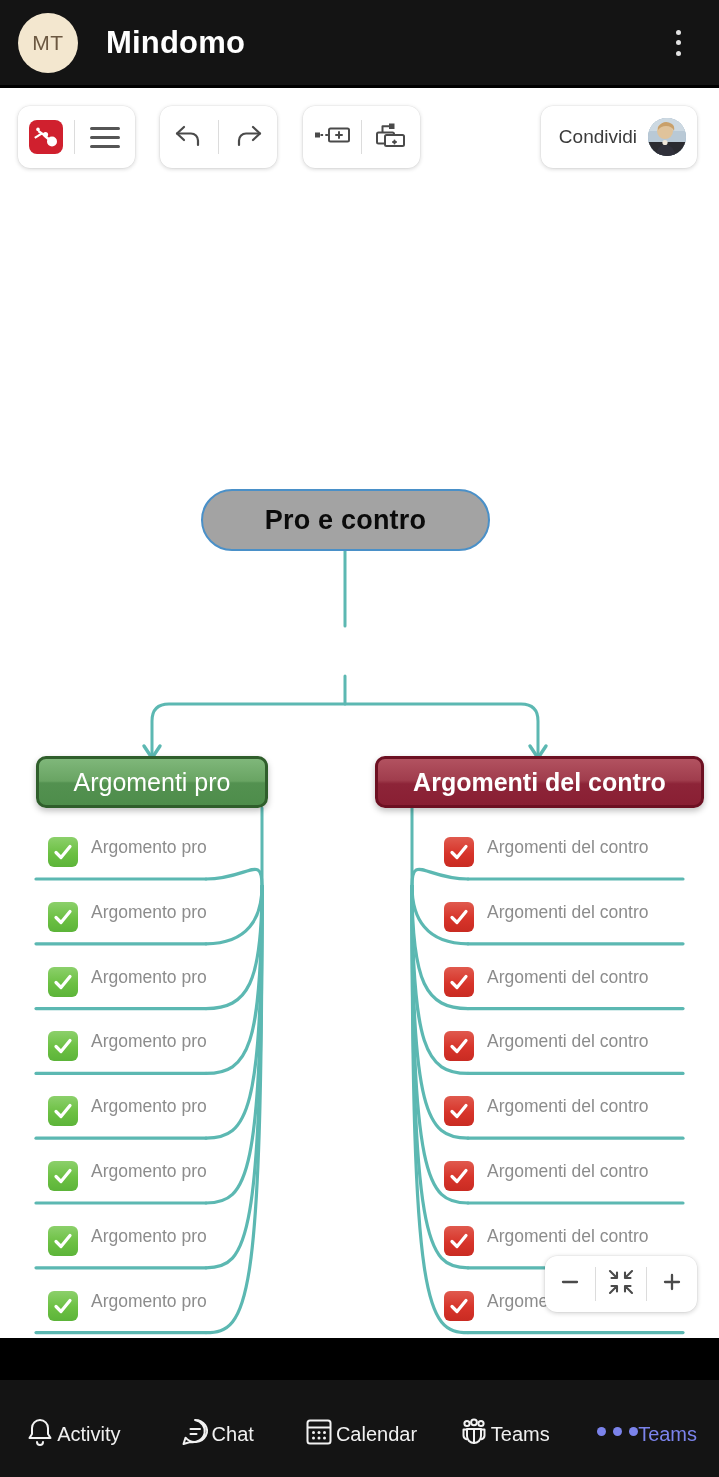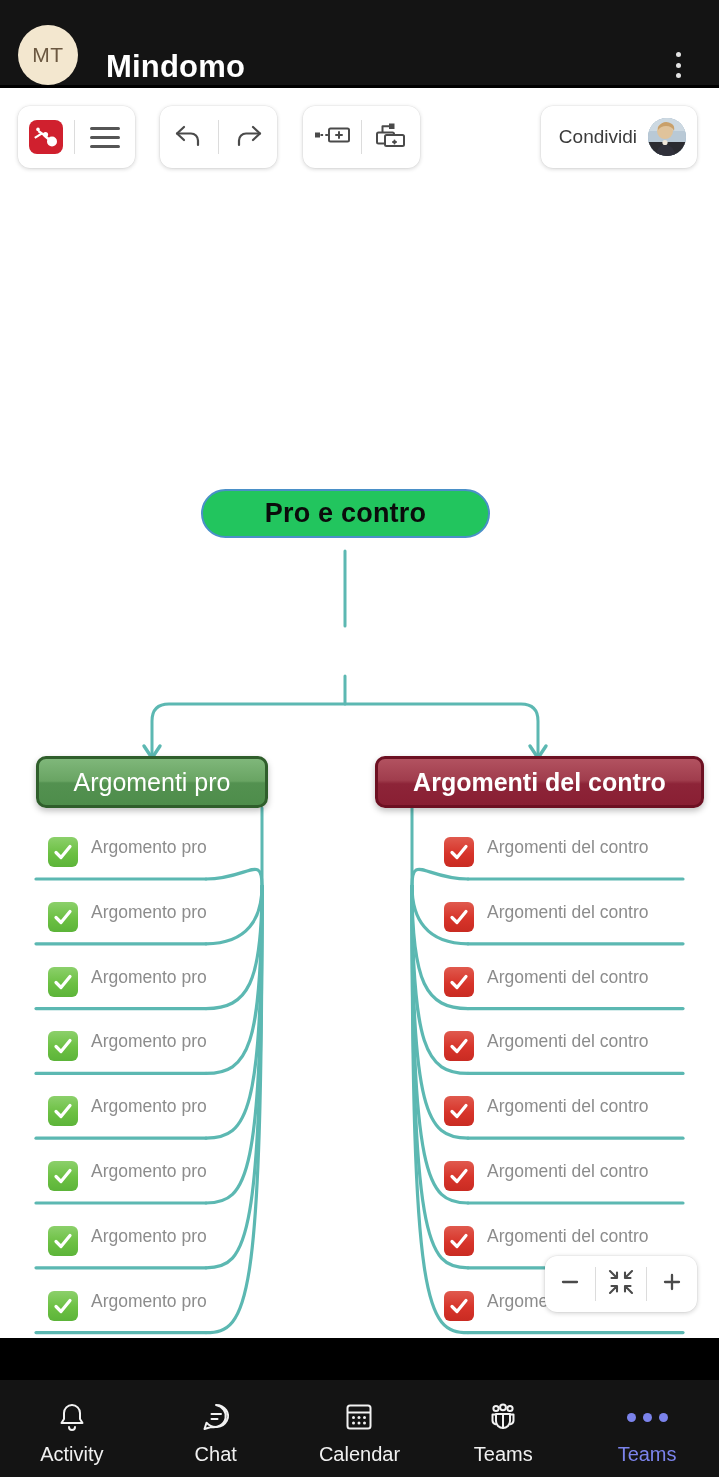--- a/index.html
+++ b/index.html
@@ -7,21 +7,21 @@
     width: 719px; height: 1477px;
     background: #000;
     font-family: "Liberation Sans", sans-serif;
     overflow: hidden;
   }
   #app { position: relative; width: 719px; height: 1477px; background: #000; }
 
   
   .topbar {
     position: absolute; left: 0; top: 0; width: 719px; height: 85px;
-    background: #141414; display: flex; align-items: flex-end;
+    background: #141414; display: flex; align-items: center;
   }
   .avatar-mt {
     width: 60px; height: 60px; border-radius: 50%;
     background: #f3e7cf; color: #6b5841;
     display: flex; align-items: center; justify-content: center;
     font-size: 21px; letter-spacing: .5px; margin-left: 18px; flex: 0 0 auto;
   }
   .app-title {
     color: #fff; font-size: 31px; font-weight: bold; margin-left: 28px;
     letter-spacing: .2px;
@@ -72,22 +72,22 @@
     background: #8ba6bd; position: relative; flex: 0 0 auto;
   }
 
   
   .canvas { position: absolute; left: 0; top: 98px; width: 719px; height: 1152px; }
   .canvas svg.links { position: absolute; left: 0; top: 0; }
 
   .node { position: absolute; display: flex; align-items: center; justify-content: center; }
 
   .node-root {
-    left: 201px; top: 303px; width: 289px; height: 49px;
-    background: #22c55e; border: 2.5px solid #4a90c8; border-radius: 31px;
+    left: 201px; top: 303px; width: 289px; height: 62px;
+    background: #a3a3a3; border: 2.5px solid #4a90c8; border-radius: 31px;
     font-size: 27px; font-weight: bold; color: #0b0b0b; letter-spacing: .2px;
   }
   .node-sub {
     left: 104px; top: 440px; width: 482px; height: 50px;
     background: #d7ecef; border: 2px solid #66b6b8; border-radius: 25px;
     font-size: 19.5px; font-weight: bold; color: #808080;
   }
   .node-pro {
     left: 36px; top: 570px; width: 232px; height: 52px; border-radius: 10px;
     background: linear-gradient(180deg,#7fb77a 0%,#69a463 48%,#539150 52%,#4e8d4b 100%);
@@ -122,21 +122,21 @@
 
   
   .blackgap { position: absolute; left: 0; top: 1338px; width: 719px; height: 42px; background: #000; }
 
   
   .bottomnav {
     position: absolute; left: 0; top: 1380px; width: 719px; height: 97px;
     background: #141414; display: flex; align-items: flex-start;
   }
   .navitem {
-    flex: 1; height: 97px; display: flex; flex-direction: column;
+    flex: 1; height: 97px; display: flex; flex-direction: row;
     align-items: center; justify-content: center; padding-top: 6px;
   }
   .navicon { height: 40px; display: flex; align-items: center; justify-content: center; }
   .navlabel { font-size: 20px; color: #f0f0f0; margin-top: 6px; }
   .navitem.active .navlabel { color: #7b83eb; }
   .dots3 { display: flex; gap: 7px; align-items: center; }
   .dots3 i { width: 9px; height: 9px; border-radius: 50%; background: #7b83eb; display: block; }
 </style>
 </head>
 <body>

